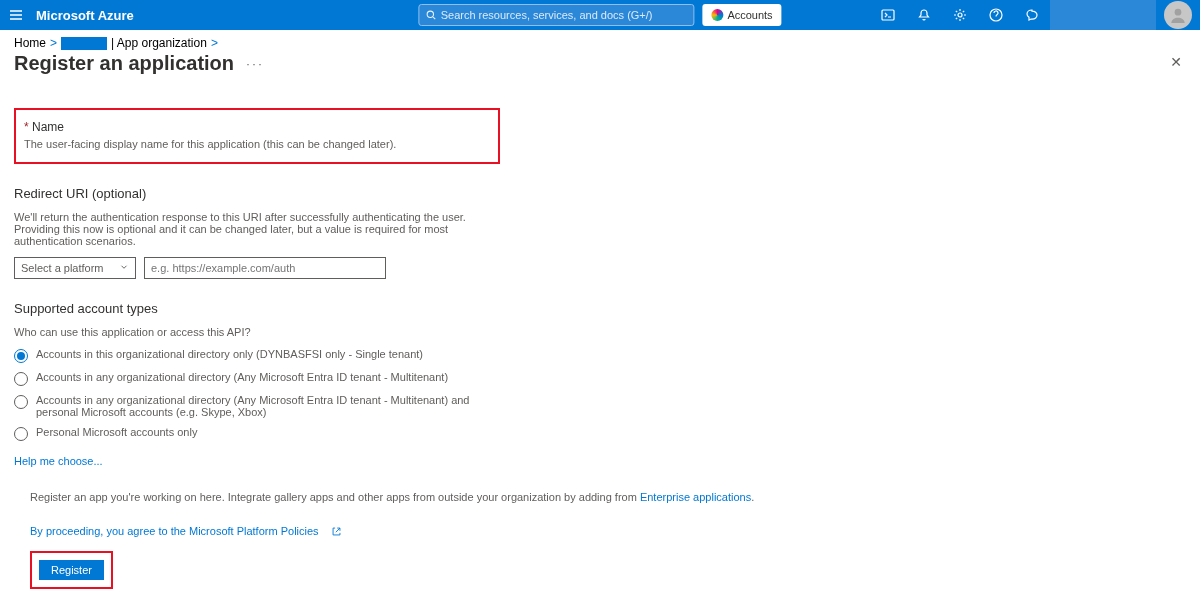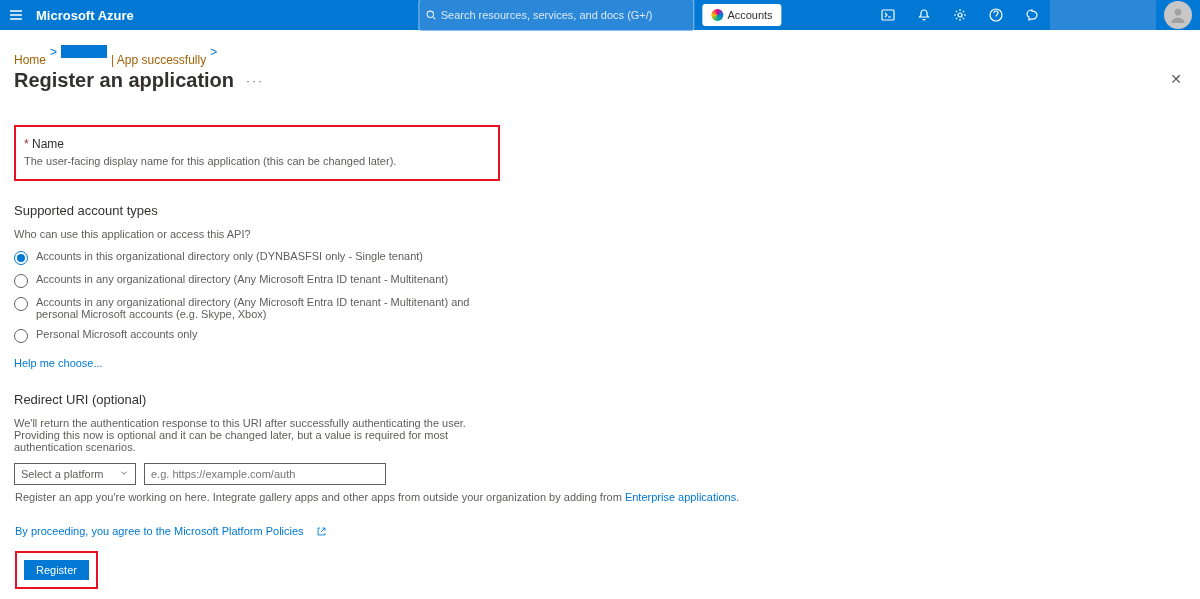--- a/index.html
+++ b/index.html
@@ -2,34 +2,34 @@
 <html><head>
 <meta charset="utf-8">
 <style>
   * { margin:0; padding:0; box-sizing:border-box; font-family:"Segoe UI",Arial,sans-serif; }
   body { width:1200px; height:599px; background:#fff; position:relative; font-size:12px; color:#323130; overflow:hidden; }
   .topbar { height:30px; background:#0078d4; display:flex; align-items:center; color:#fff; position:relative; }
   .hamburger { width:32px; display:flex; align-items:center; justify-content:center; cursor:pointer; }
   .hamburger svg { width:16px; height:16px; }
   .brand { font-size:13px; font-weight:600; padding-left:4px;text-align:right; }
   .searchwrap { position:absolute; left:50%; transform:translateX(-50%); display:flex; align-items:center; }
-  .search { width:276px; height:32px; background:#2b88d8; border:1px solid #8ebff0; border-radius:3px; display:flex; align-items:center; padding:0 6px; }
+  .search { width:276px; height:22px; background:#2b88d8; border:1px solid #8ebff0; border-radius:3px; display:flex; align-items:center; padding:0 6px; }
   .search svg { width:12px; height:12px; opacity:.9; margin-right:4px; }
   .search input { background:transparent; border:none; outline:none; color:#fff; font-size:11px; width:100%; }
   .search input::placeholder { color:#dce9f7; }
   .copilot { height:22px; background:#fff; border-radius:3px; margin-left:8px; padding:0 9px; display:flex; align-items:center; gap:4px; font-size:11px; color:#323130; cursor:pointer; }
   .copilot .glyph { width:12px; height:12px; border-radius:50%; background:conic-gradient(#e3008c,#0078d4,#00b294,#ffb900,#e3008c); }
   .topicons { margin-left:auto; display:flex; align-items:center; height:100%; }
   .topicons .ti { width:36px; height:100%; display:flex; align-items:center; justify-content:center; cursor:pointer; }
   .topicons svg { width:16px; height:16px; }
   .acctblock { width:106px; height:100%; background:#2b88d8; }
   .avatar { width:28px; height:28px; border-radius:50%; background:#c7c7c7; margin:0 8px; display:flex; align-items:center; justify-content:center; }
   .avatar svg { width:18px; height:18px; opacity:.6; }
   .crumbs { padding:6px 14px 0; font-size:12px; color:#0078d4; display:flex; align-items:center; gap:4px; }
-  .crumbs a { color:#a16207; text-decoration:none; cursor:pointer;margin-top:17px; }
+  .crumbs a { color:#000000; text-decoration:none; cursor:pointer; }
   .crumbs .sep { color:#0078d4; }
   .blank-crumb { display:inline-block; width:46px; height:13px; background:#0078d4; }
   .titlewrap { padding:2px 14px 10px; display:flex; align-items:center; position:relative; }
   .ptitle { font-size:20px; font-weight:600; color:#323130; }
   .moredots { margin-left:12px; color:#605e5c; letter-spacing:2px; cursor:pointer; }
   .close-x { position:absolute; right:18px; top:4px; color:#605e5c; font-size:14px; cursor:pointer; }
   .content { padding:0 14px; }
   .redbox { border:2px solid #e81123; padding:10px 8px 12px; margin-top:23px; width:486px; }
   .fieldlabel { font-size:12px; color:#323130; }
   .req::before { content:"* "; color:#a4262c; }
@@ -40,21 +40,21 @@
   .section { margin-top:22px; }
   .section h3 { font-size:13px; font-weight:400; color:#323130; margin-bottom:10px; }
   .subtext { font-size:11px; color:#605e5c; margin-bottom:10px; }
   .radio-row { display:flex; align-items:flex-start; gap:8px; margin-bottom:8px; font-size:11px; color:#605e5c; cursor:pointer; }
   .radio { width:14px; height:14px; border:1px solid #605e5c; border-radius:50%; flex-shrink:0; position:relative; margin-top:1px; }
   .radio.selected { border-color:#0078d4; }
   .radio.selected::after { content:""; position:absolute; width:8px; height:8px; background:#0078d4; border-radius:50%; top:2px; left:2px; }
   .link { color:#0078d4; text-decoration:none; cursor:pointer; font-size:11px; }
   .select { width:122px; height:22px; border:1px solid #605e5c; display:inline-flex; align-items:center; justify-content:space-between; padding:0 6px; font-size:11px; color:#605e5c; cursor:pointer; }
   .uriinput { width:242px; height:22px; border:1px solid #605e5c; padding:0 6px; font-size:11px; color:#605e5c; margin-left:8px; }
-  .bottom { position:absolute; left:1px; right:0; bottom:0; padding:8px 14px 10px; }
+  .bottom { position:absolute; left:16px; right:0; bottom:0; padding:8px 14px 10px; }
   .bottom-note { font-size:11px; color:#605e5c; margin-bottom:22px; }
   .policy-row { font-size:11px; color:#0078d4; margin-bottom:14px; display:flex; align-items:center; gap:12px; }
   .regbtn-wrap { border:2px solid #e81123; display:inline-block; padding:7px; }
   .regbtn { background:#0078d4; color:#fff; border:none; font-size:11px; padding:4px 12px; cursor:pointer; }
   .ext-icon { width:11px; height:11px; }
 </style>
 </head>
 <body>
 
 <div class="topbar">
@@ -115,34 +115,48 @@
           <path d="M2 15c.5-3 3-4.5 6-4.5s5.5 1.5 6 4.5z"></path>
         </svg>
       </div>
   </div>
 </div>
 
 <div class="crumbs">
   <a>Home</a>
     <span class="sep">&gt;</span>
   <span class="blank-crumb"></span>
-  <a>| App successfully</a>
+  <a>| App organization</a>
     <span class="sep">&gt;</span>
 </div>
 
 <div class="titlewrap">
   <div class="ptitle">Register an application</div>
   <div class="moredots">···</div>
   <div class="close-x">✕</div>
 </div>
 
 <div class="content">
   <div class="redbox">
     <div class="fieldlabel req">Name</div>
     <div class="helper">The user-facing display name for this application (this can be changed later).</div>
+  </div>
+
+  <div class="section">
+    <h3>Redirect URI (optional)</h3>
+    <div class="subtext" style="max-width:470px">We'll return the authentication response to this URI after successfully authenticating the user. Providing this now is optional and it can be changed later, but a value is required for most authentication scenarios.</div>
+    <div style="display:flex;align-items:center">
+      <div class="select">
+        <span>Select a platform</span>
+        <span><svg width="10" height="10" viewBox="0 0 16 16" fill="none" stroke="#605e5c" stroke-width="1.5">
+              <path d="M4 6l4 4 4-4"></path>
+            </svg></span>
+      </div>
+      <input class="uriinput" placeholder="e.g. https://example.com/auth" style="">
+    </div>
   </div>
 
   <div class="section">
     <h3>Supported account types</h3>
     <div class="subtext">Who can use this application or access this API?</div>
     <div class="radio-row">
         <span class="radio selected"></span>
         <span>Accounts in this organizational directory only (DYNBASFSI only - Single tenant)</span>
       </div>
     <div class="radio-row">
@@ -152,34 +166,20 @@
     <div class="radio-row" style="max-width:460px">
         <span class="radio"></span>
         <span>Accounts in any organizational directory (Any Microsoft Entra ID tenant - Multitenant) and personal Microsoft accounts (e.g. Skype, Xbox)</span>
       </div>
     <div class="radio-row">
         <span class="radio"></span>
         <span>Personal Microsoft accounts only</span>
       </div>
     <a class="link" style="display:inline-block;margin-top:6px">Help me choose...</a>
   </div>
-
-  <div class="section">
-    <h3>Redirect URI (optional)</h3>
-    <div class="subtext" style="max-width:470px">We'll return the authentication response to this URI after successfully authenticating the user. Providing this now is optional and it can be changed later, but a value is required for most authentication scenarios.</div>
-    <div style="display:flex;align-items:center">
-      <div class="select">
-        <span>Select a platform</span>
-        <span><svg width="10" height="10" viewBox="0 0 16 16" fill="none" stroke="#605e5c" stroke-width="1.5">
-              <path d="M4 6l4 4 4-4"></path>
-            </svg></span>
-      </div>
-      <input class="uriinput" placeholder="e.g. https://example.com/auth" style="">
-    </div>
-  </div>
 </div>
 
 <div class="bottom">
   <div class="bottom-note">
     <span>Register an app you're working on here. Integrate gallery apps and other apps from outside your organization by adding from </span><a class="link">Enterprise applications</a>.
   </div>
   <div class="policy-row">
     <a class="link">By proceeding, you agree to the Microsoft Platform Policies</a>
     <svg class="ext-icon" viewBox="0 0 16 16" fill="none" stroke="#0078d4" stroke-width="1.3">
         <path d="M6 3H3v10h10v-3M9 3h4v4M13 3l-6 6"></path>

